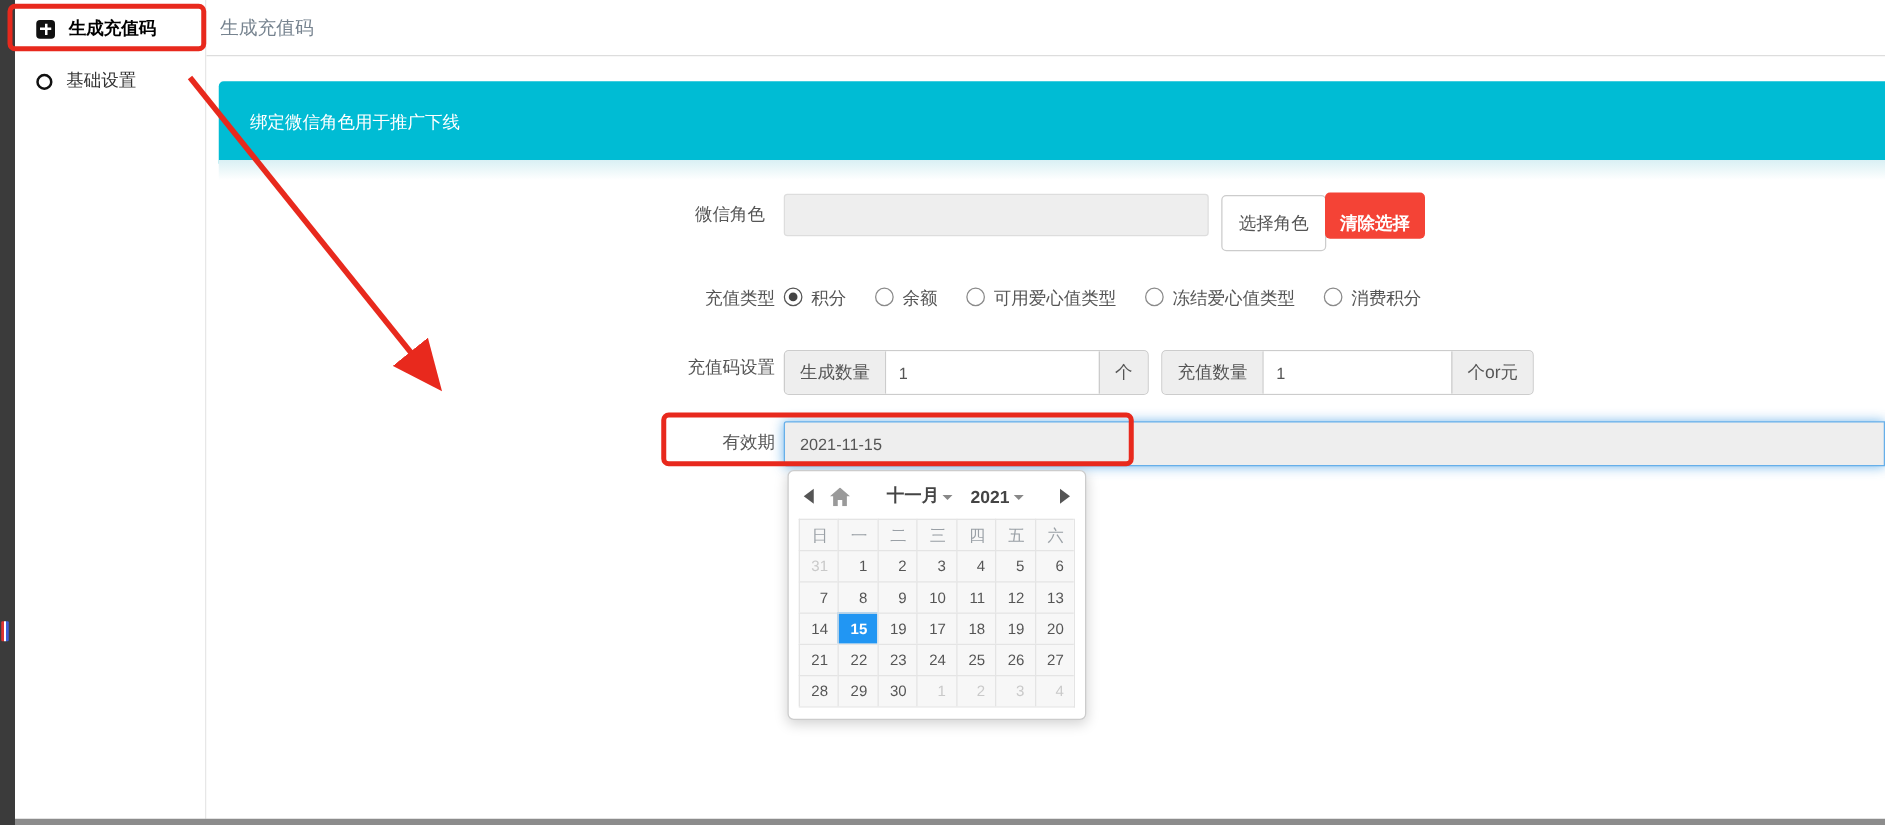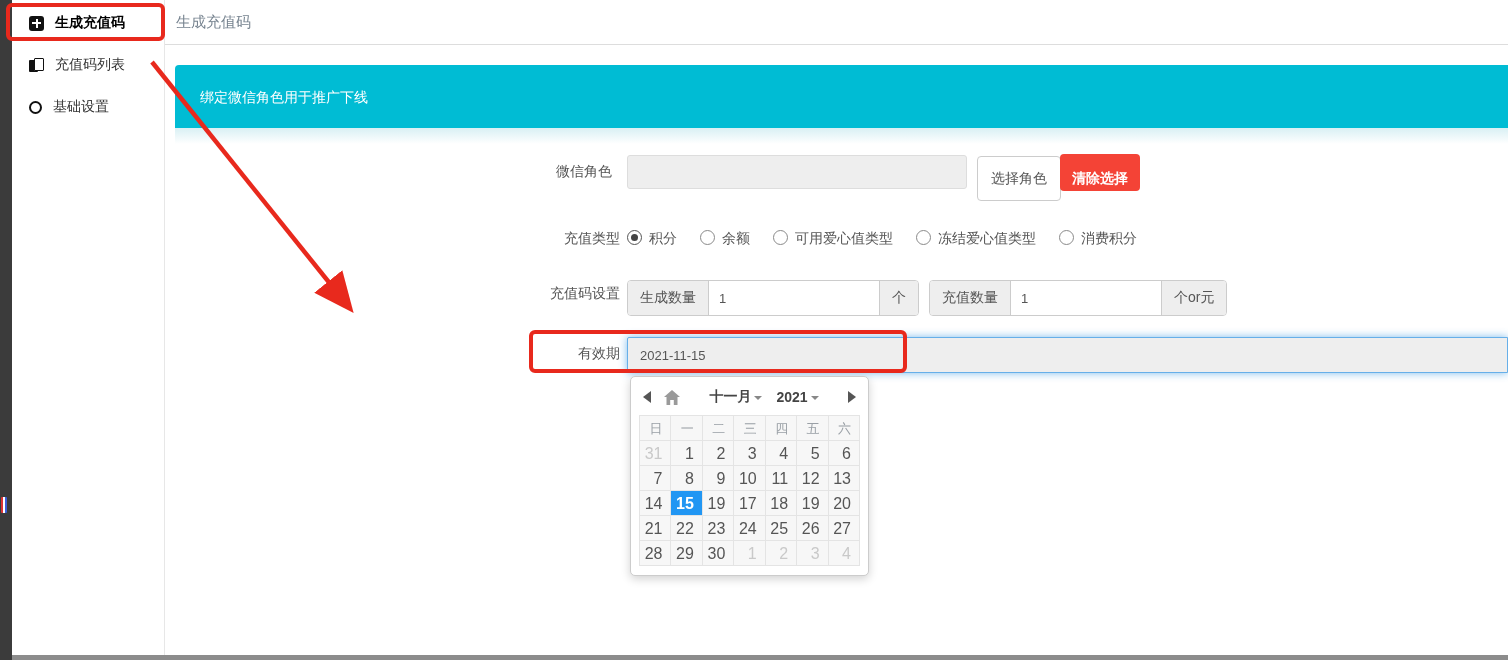--- a/index.html
+++ b/index.html
@@ -80,45 +80,41 @@
   .dp-next { border-width:6px 0 6px 8px; border-color:transparent transparent transparent #555; }
   .dp-home { margin-left:13px; cursor:pointer; display:flex; }
   .dp-title { flex:1; display:flex; justify-content:center; gap:14px; margin-left:10px; }
   .dp-sel { font-size:14px; font-weight:bold; color:#444; cursor:pointer; display:flex; align-items:center; gap:3px; }
   .caret { width:0; height:0; border-left:4px solid transparent; border-right:4px solid transparent;
     border-top:4px solid #888; margin-top:2px; }
   .dp-spacer { width:10px; }
   .cal-grid { display:grid; grid-template-columns:repeat(7,1fr); margin-top:5px;
     border-right:1px solid #e4e4e4; border-bottom:1px solid #e4e4e4; }
   .cal-cell { border-left:1px solid #e4e4e4; border-top:1px solid #e4e4e4; height:25px; line-height:25px;
-    text-align:right; padding-right:8px; font-size:16px; background:#f7f7f7; }
+    text-align:right; padding-right:8px; font-size:12px; background:#f7f7f7; }
   .cal-head { color:#9aa0a6; font-size:13px; cursor:default; }
   .cal-day { color:#555; cursor:pointer; }
   .cal-day.muted { color:#c9c9c9; }
   .cal-day.selected { background:#2196f3; color:#fff; font-weight:bold; }
 
   
   .anno { position:absolute; border:4px solid #e8291d; border-radius:6px; z-index:40; pointer-events:none; }
   .anno-box-1 { left:6px; top:3px; width:159px; height:38px; }
   .anno-box-2 { left:529px; top:330px; width:378px; height:43px; }
   .anno-arrow { position:absolute; left:0; top:0; width:1508px; height:660px; z-index:39; pointer-events:none; }
 </style>
 </head>
 <body>
 
 <div class="page">
 
   <nav class="sidebar">
     <div class="side-item active">
       <span class="ico-plus-square"></span>
       <span class="lbl">生成充值码</span>
-    </div>
-    <div class="side-item">
-      <span class="ico-copy"></span>
-      <span class="lbl">充值码列表</span>
     </div>
     <div class="side-item">
       <span class="ico-circle"></span>
       <span class="lbl">基础设置</span>
     </div>
   </nav>
 
   <div class="main">
     <div class="page-title">生成充值码</div>
     <div class="title-divider"></div>

